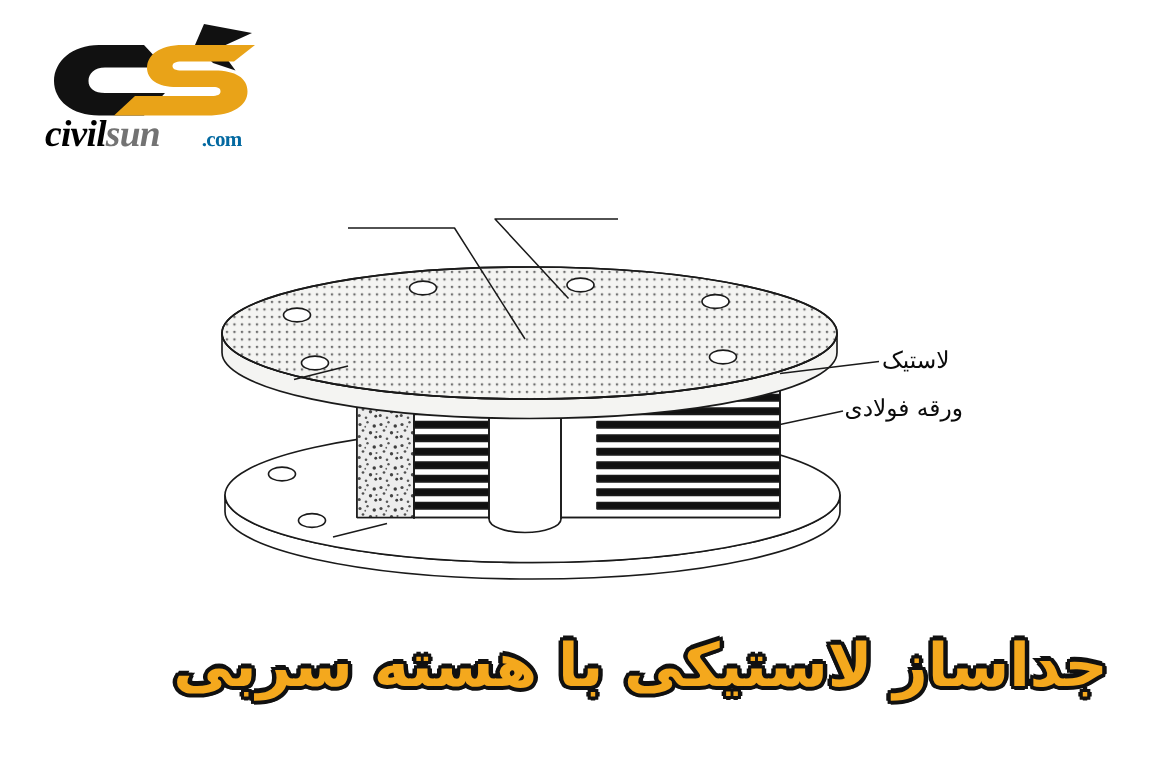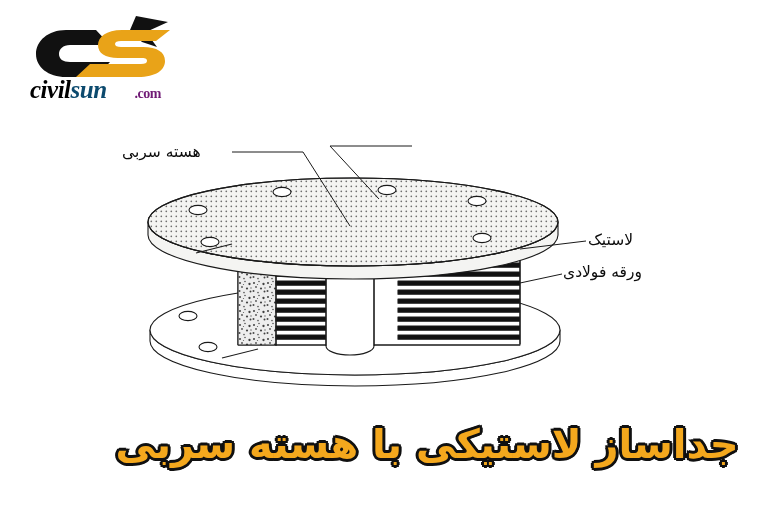--- a/index.html
+++ b/index.html
@@ -42,23 +42,23 @@
     height: 28px;
     white-space: nowrap;
     font-family: "Liberation Serif", serif;
     font-style: italic;
     font-weight: bold;
     font-size: 25px;
     letter-spacing: -0.5px;
     line-height: 28px;
   }
   .wm-civil { color: #000000; font-style: italic; }
-  .wm-sun   { color: #0c4a6e; }
+  .wm-sun   { color: #737373; }
   .wm-dotcom {
-    color: #701a75;
+    color: #0369a1;
     font-size: 14px;
     font-weight: bold;
     font-style: normal;
     font-family: "Liberation Serif", serif;
     padding-left: 28px;
   }
 
   
   #drawing {
     position: absolute;
@@ -280,21 +280,20 @@
         <path d="M412 146 L330 146 L379 199"></path>
 
         <path d="M586 241 L520 249"></path>
 
         <path d="M562 274 L520 283"></path>
       </g>
     </g>
   </svg>
 
 
-  <div class="callout" id="label-lead-core">هسته سربی</div>
 
   <div class="callout" id="label-rubber">لاستیک</div>
 
   <div class="callout" id="label-steel">ورقه فولادی</div>
 
   <div id="title">جداساز لاستیکی با هسته سربی</div>
 
 </div>
 
 </body></html>

